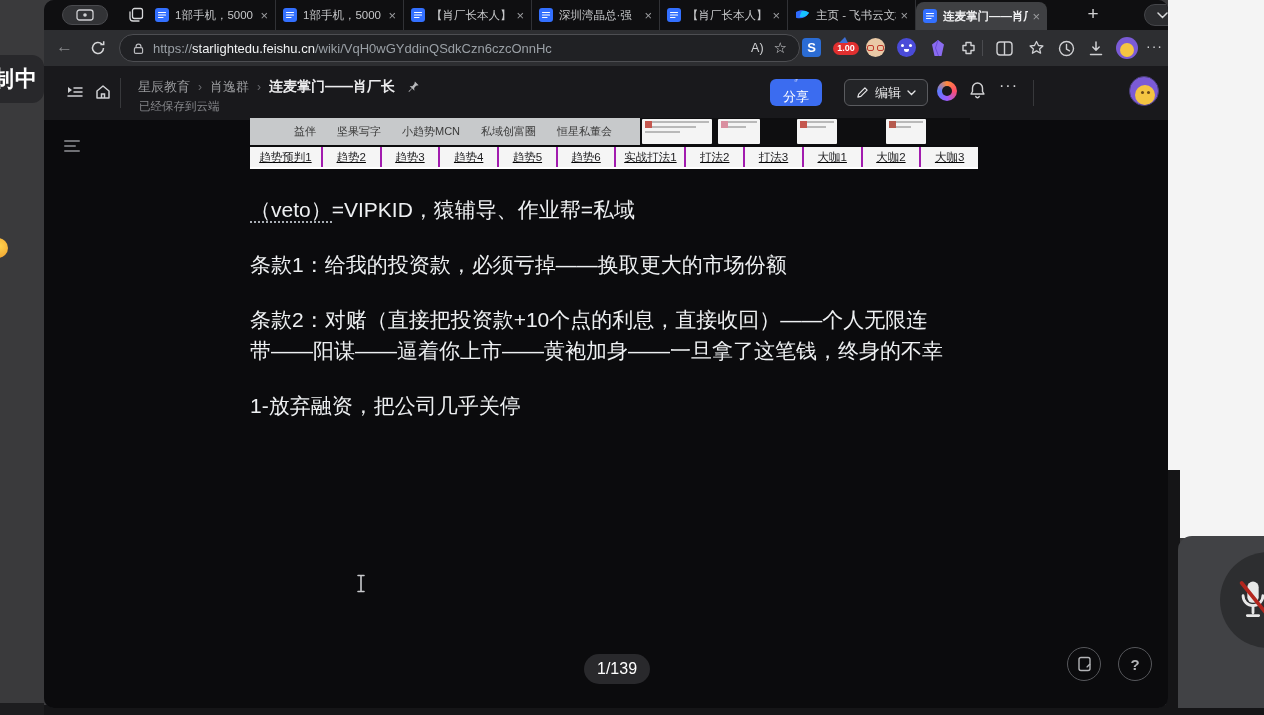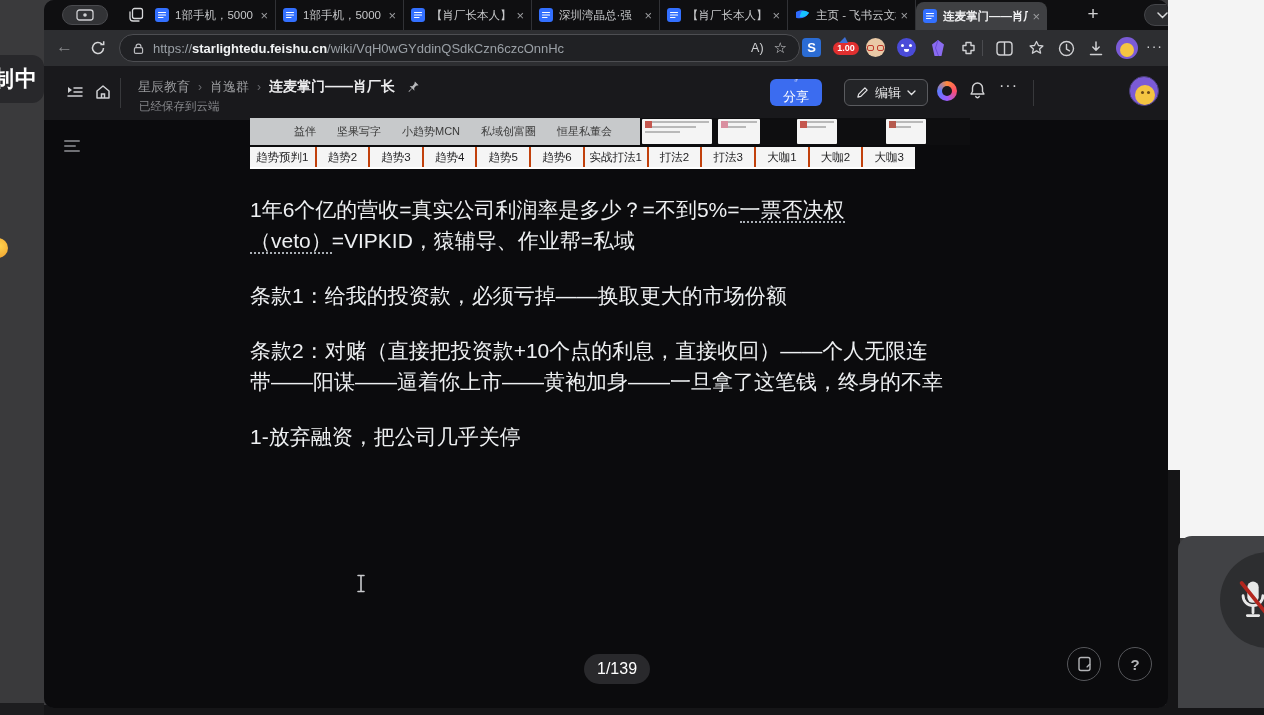--- a/index.html
+++ b/index.html
@@ -44,21 +44,21 @@
 
   
   .navbar{position:relative;height:36px;background:#2d2e31;}
   .nav-back{position:absolute;left:12px;top:7px;color:#87888b;font-size:17px;}
   .nav-refresh{position:absolute;left:46px;top:10px;}
   .url-pill{position:absolute;left:75px;top:4px;width:681px;height:28px;border-radius:14px;background:#202124;border:1px solid #4d4e52;
             display:flex;align-items:center;padding:0 12px;}
   .url-pill .lock{display:flex;margin-right:8px;}
   .url-text{font-size:13px;white-space:nowrap;overflow:hidden;flex:1 1 auto;}
   .url-text .dim{color:#9aa0a6;}
-  .url-text .host{color:#f1f3f4;font-weight:bold;}
+  .url-text .host{color:#f1f3f4;font-weight:normal;}
   .read-aloud{margin:0 6px;color:#cfd0d3;font-size:12.5px;white-space:nowrap;}
   .fav-star{color:#cfd0d3;font-size:15px;margin-left:4px;}
   .ext{position:absolute;top:8px;width:20px;height:20px;display:flex;align-items:center;justify-content:center;}
   .ext-s{left:758px;width:19px;height:19px;background:#2b6cd4;border-radius:4px;color:#fff;font-size:13px;font-weight:bold;text-align:center;line-height:19px;}
   .ext-badge{left:789px;top:12px;width:26px;height:13px;background:#e02f2f;border-radius:7px;color:#fff;font-size:9px;font-weight:bold;
              text-align:center;line-height:13px;}
   .ext-badge::before{content:"";position:absolute;left:6px;top:-5px;border-left:6px solid transparent;border-right:3px solid transparent;border-bottom:6px solid #3d6fd6;}
   .ext-glasses{left:822px;width:19px;height:19px;border-radius:50%;background:#e9c9a6;position:absolute;}
   .ext-glasses i{position:absolute;top:7px;width:7px;height:6px;border:1.5px solid #c23b2e;border-radius:2px;}
   .ext-glasses i:first-child{left:1px;} .ext-glasses i:last-child{right:1px;}
@@ -104,21 +104,21 @@
   
   .banner{position:absolute;left:206px;top:52px;width:720px;height:53px;cursor:pointer;}
   .banner-top{position:absolute;left:0;top:0;width:720px;height:27px;background:#0e0e10;}
   .banner-grey{position:absolute;left:0;top:0;width:390px;height:27px;background:#c7c9cb;display:flex;align-items:center;
                justify-content:space-between;padding:0 28px 0 44px;}
   .banner-grey span{font-size:11px;color:#3a3a3a;white-space:nowrap;}
   .bcard{position:absolute;top:1px;height:25px;background:#f4f4f4;border-radius:1px;padding:2px 3px;}
   .bcard i{display:block;height:2px;background:#b9b9b9;margin-bottom:3px;}
   .bcard i.red{width:7px;height:7px;background:#c4574f;float:left;margin-right:3px;}
   .bcard1{left:392px;width:70px;} .bcard2{left:468px;width:42px;} .bcard3{left:547px;width:40px;} .bcard4{left:636px;width:40px;}
-  .banner-tabs{position:absolute;left:0;top:29px;width:665px;height:22px;display:flex;gap:2px;border-bottom:2px solid #fff;background:#c2410c;}
+  .banner-tabs{position:absolute;left:0;top:29px;width:728px;height:22px;display:flex;gap:2px;border-bottom:2px solid #fff;background:#a21caf;text-decoration:underline;}
   .banner-tabs span{flex:1;background:#f5f5f5;color:#1d1d1f;font-size:11.5px;display:flex;align-items:center;justify-content:center;white-space:nowrap;cursor:pointer;}
   .banner-tabs span:nth-child(1){flex:1.25;} .banner-tabs span:nth-child(7){flex:1.2;}
 
   
   .paras{position:absolute;left:206px;top:128px;width:724px;color:#eef0f2;font-size:21px;font-weight:500;}
   .para{margin-bottom:24px;}
   .pline{height:31px;line-height:31px;white-space:nowrap;}
   .pline .u{border-bottom:2px dotted #a9aeb4;}
 
   .caret{position:absolute;left:312px;top:508px;}
@@ -422,21 +422,20 @@
           <span>打法2</span>
           <span>打法3</span>
           <span>大咖1</span>
           <span>大咖2</span>
           <span>大咖3</span>
         </div>
     </div>
 
     <div class="paras">
         <div class="para">
-          <div class="pline"><span>1年6个亿的营收=真实公司利润率是多少？=不到5%=</span><span class="u">一票否决权</span></div>
           <div class="pline"><span class="u">（veto）</span><span>=VIPKID，猿辅导、作业帮=私域</span></div>
         </div>
         <div class="para">
           <div class="pline"><span>条款1：给我的投资款，必须亏掉——换取更大的市场份额</span></div>
         </div>
         <div class="para">
           <div class="pline"><span>条款2：对赌（直接把投资款+10个点的利息，直接收回）——个人无限连</span></div>
           <div class="pline"><span>带——阳谋——逼着你上市——黄袍加身——一旦拿了这笔钱，终身的不幸</span></div>
         </div>
         <div class="para">

